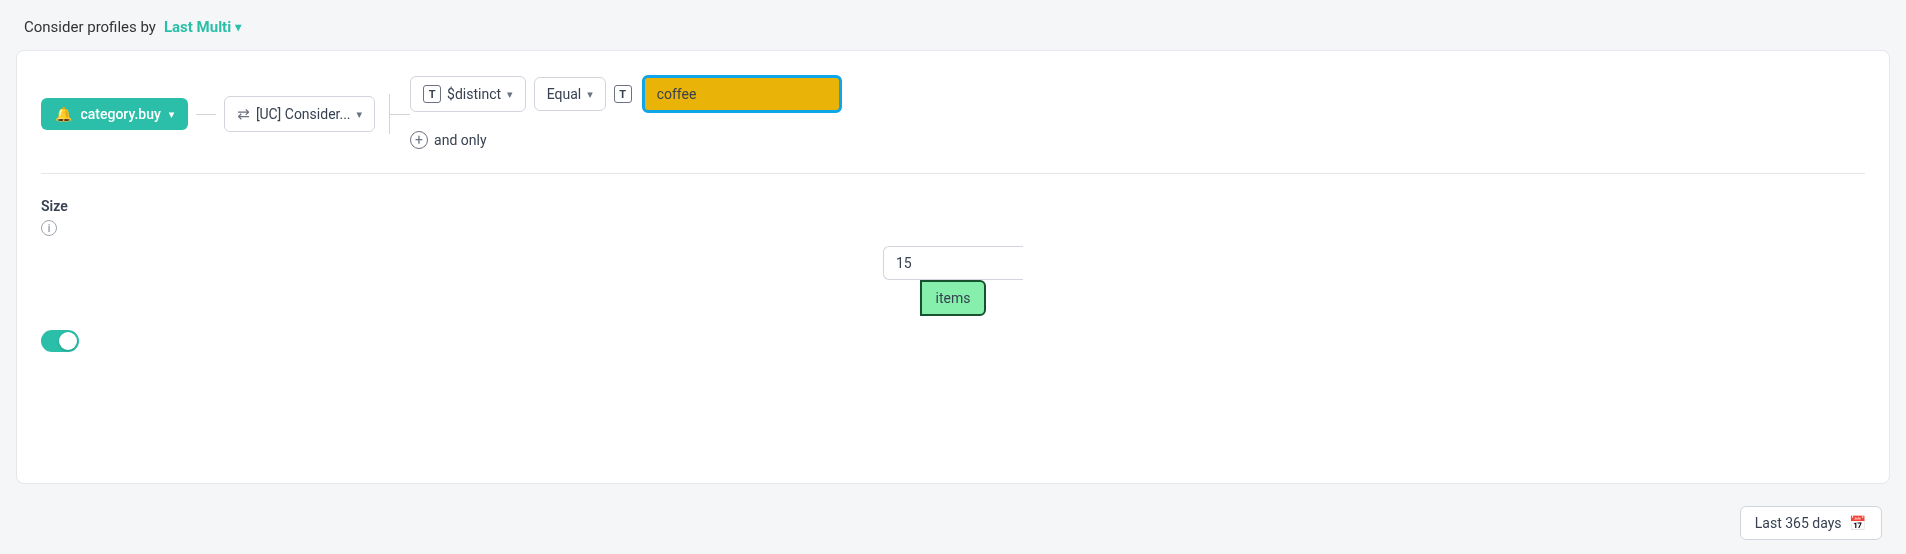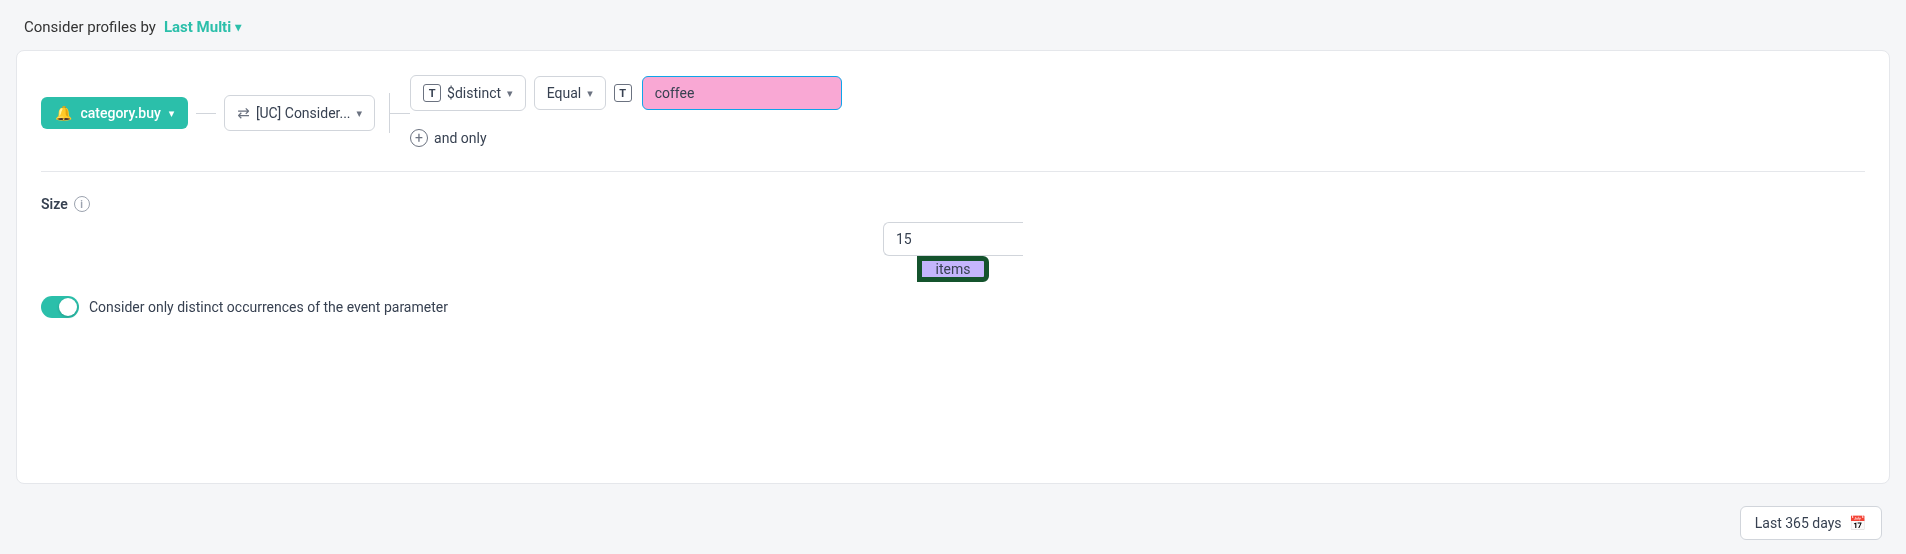--- a/index.html
+++ b/index.html
@@ -118,28 +118,28 @@
       flex-shrink: 0;
     }
 
     .condition-row {
       display: flex;
       align-items: center;
       gap: 8px;
     }
 
     .value-input {
-      border: 1px solid #0ea5e9;
+      border: 3px solid #0ea5e9;
       border-radius: 6px;
       padding: 8px 12px;
       font-size: 14px;
       color: #374151;
       width: 200px;
       outline: none;
-      background: #f9a8d4;
+      background: #eab308;
     }
 
     .and-where-btn {
       background: none;
       border: none;
       color: #374151;
       font-size: 14px;
       cursor: pointer;
       display: flex;
       align-items: center;
@@ -165,23 +165,24 @@
       border-top: 1px solid #e5e7eb;
       margin: 20px 0;
     }
 
     .size-section {
       padding-top: 4px;
     }
 
     .size-label-row {
       display: flex;
-      align-items: center;
+      align-items: flex-start;
       gap: 6px;
       margin-bottom: 10px;
+      flex-direction: column;
     }
 
     .size-label {
       font-size: 14px;
       font-weight: 600;
       color: #374151;
     }
 
     .info-icon {
       width: 16px;
@@ -211,26 +212,26 @@
       border-radius: 6px 0 0 6px;
       padding: 8px 12px;
       font-size: 14px;
       color: #374151;
       width: 140px;
       outline: none;
       background: #fff;
     }
 
     .items-label-box {
-      border: 5px solid #14532d;
+      border: 2px solid #14532d;
       border-radius: 0 6px 6px 0;
-      padding: 0 14px;
-      font-size: 14px;
-      color: #374151;
-      background: #c4b5fd;
+      padding: 8px 14px;
+      font-size: 14px;
+      color: #374151;
+      background: #86efac;
     }
 
     .toggle-row {
       display: flex;
       align-items: center;
       gap: 10px;
       margin-top: 14px;
     }
 
     .toggle-switch {
@@ -359,21 +360,20 @@
 
     <div class="size-input-row">
       <input class="size-number-input" type="text" value="15" style="">
       <span class="items-label-box">items</span>
     </div>
 
     <div class="toggle-row">
       <div class="toggle-switch">
         <div class="toggle-knob"></div>
       </div>
-      <span class="toggle-label">Consider only distinct occurrences of the event parameter</span>
     </div>
   </div>
 
 </div>
 
 <div class="footer-bar">
   <button class="date-range-btn">
     <span>Last 365 days</span>
     <span class="calendar-icon">📅</span>
   </button>

